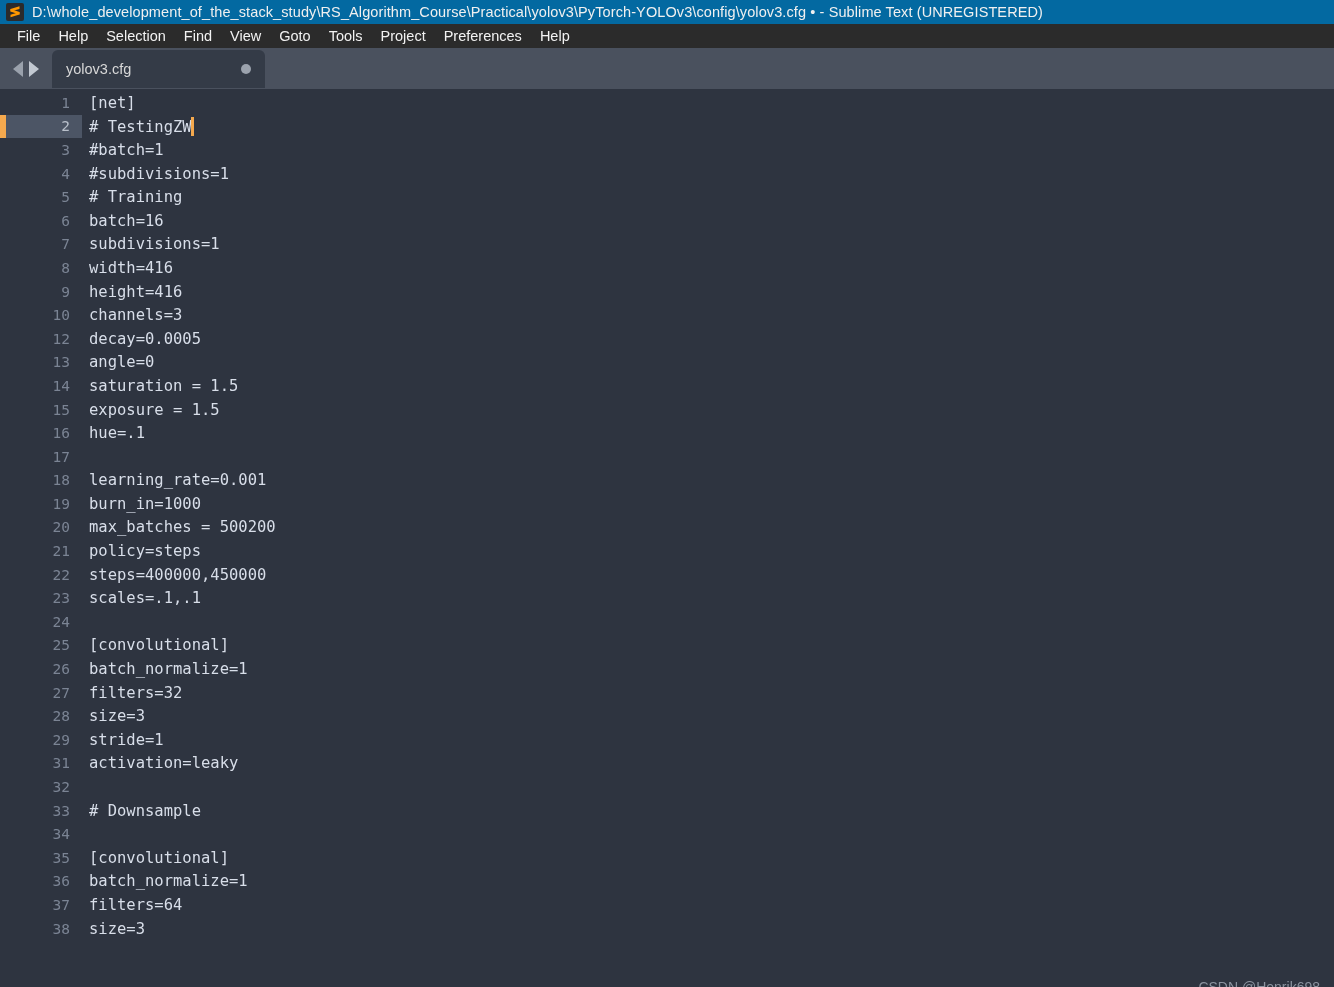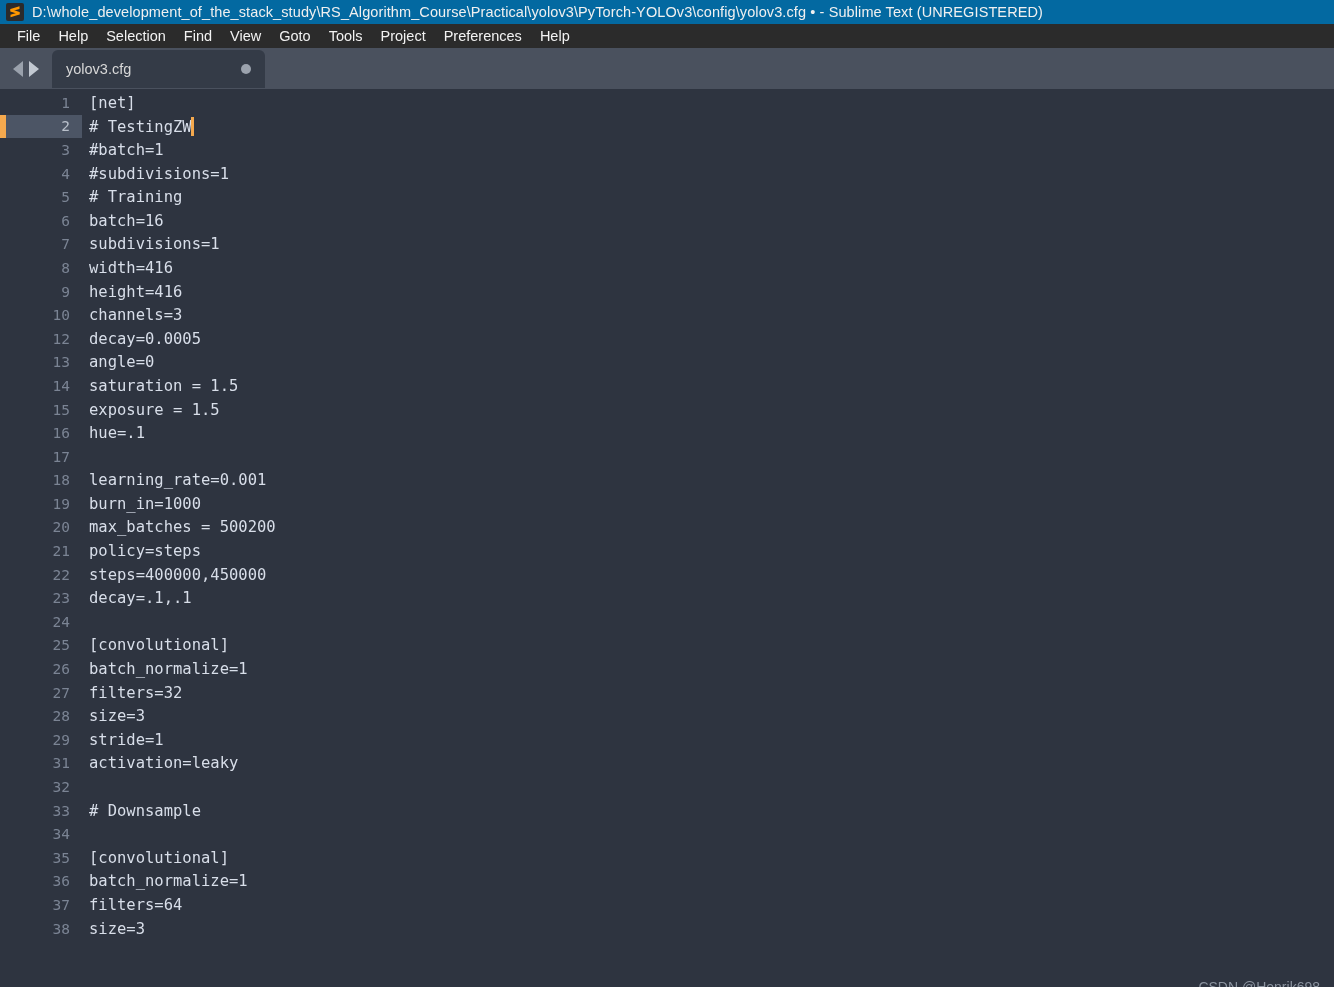--- a/index.html
+++ b/index.html
@@ -308,21 +308,21 @@
       <div class="line">
         <div class="lineno">21</div>
         <div class="code"><span>policy=steps</span></div>
       </div>
       <div class="line">
         <div class="lineno">22</div>
         <div class="code"><span>steps=400000,450000</span></div>
       </div>
       <div class="line">
         <div class="lineno">23</div>
-        <div class="code"><span>decay=.1,.1</span></div>
+        <div class="code"><span>scales=.1,.1</span></div>
       </div>
       <div class="line">
         <div class="lineno">24</div>
         <div class="code"><span></span></div>
       </div>
       <div class="line">
         <div class="lineno">25</div>
         <div class="code"><span>[convolutional]</span></div>
       </div>
       <div class="line">

